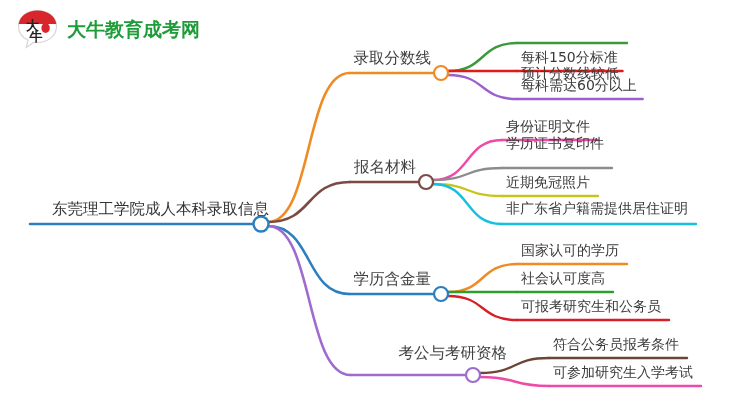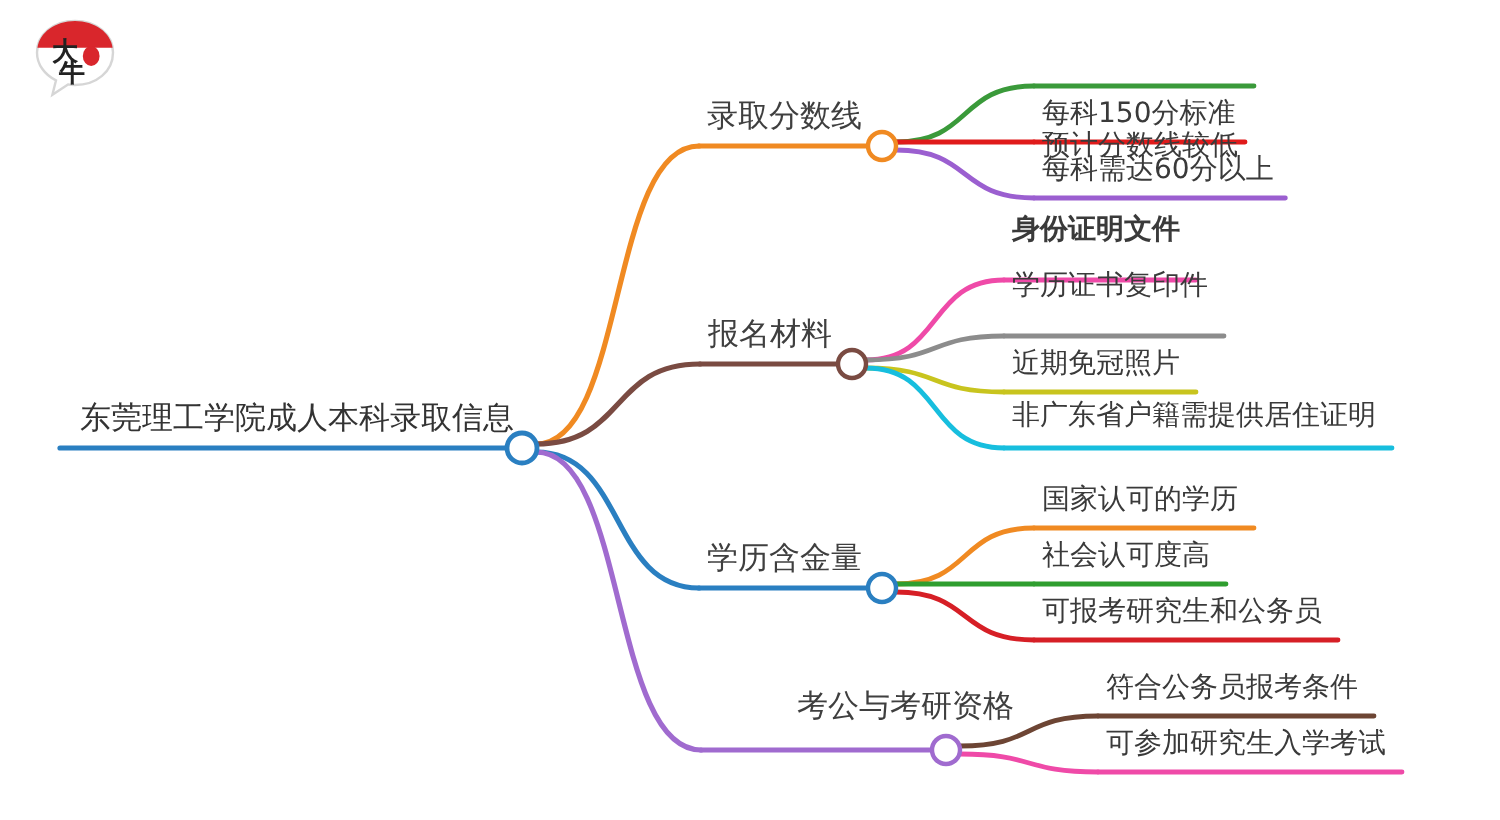--- a/index.html
+++ b/index.html
@@ -55,20 +55,21 @@
                  L10.2 39.4 L18.0 34.2 C19.1 34.4 20.3 34.5 21.5 34.5
                  C32.2 34.5 40.5 27.7 40.5 18.2 C40.5 9.3 32.2 2.5 21.5 2.5 Z" fill="#ffffff" stroke="#d6d6d6" stroke-width="1.2"></path>
         <path d="M21.5 2.5 C11.6 2.5 3.7 8.3 2.7 15.9 L40.3 15.9
                  C39.3 8.3 31.4 2.5 21.5 2.5 Z" fill="#d9262c"></path>
         <ellipse cx="29.6" cy="20.0" rx="4.2" ry="5.0" fill="#d9262c"></ellipse>
         <text x="16.5" y="22.0" text-anchor="middle" font-family="DejaVu Sans, sans-serif" font-size="13" font-weight="bold" fill="#222222">大</text>
         <text x="20.0" y="32.5" text-anchor="middle" font-family="DejaVu Sans, sans-serif" font-size="13" font-weight="bold" fill="#222222">牛</text>
       </svg>
     </div>
     <div class="logo-text-block">
+      <div class="logo-cn">大牛教育成考网</div>
     </div>
   </div>
 
   <svg id="map" viewBox="0 0 750 410" xmlns="http://www.w3.org/2000/svg">
       <path d="M 30 224 L 253 224" fill="none" stroke="#2a7fc1" stroke-width="2.6" stroke-linecap="round"></path>
       <path d="M 268 222 C 312.825 222, 304.675 73, 349.5 73" fill="none" stroke="#f08a22" stroke-width="2.6" stroke-linecap="round"></path>
       <path d="M 349.5 73 L 434 73" fill="none" stroke="#f08a22" stroke-width="2.6" stroke-linecap="round"></path>
       <path d="M 448 71 C 485.95 71, 479.05 43, 517 43" fill="none" stroke="#3a9a3a" stroke-width="2.4" stroke-linecap="round"></path>
       <path d="M 517 43 L 627 43" fill="none" stroke="#3a9a3a" stroke-width="2.4" stroke-linecap="round"></path>
       <path d="M 448 71 C 485.95 71, 479.05 71, 517 71" fill="none" stroke="#e01b1b" stroke-width="2.4" stroke-linecap="round"></path>
@@ -100,27 +101,27 @@
       <path d="M 350.5 375 L 466 375" fill="none" stroke="#a06bcf" stroke-width="2.6" stroke-linecap="round"></path>
       <path d="M 480 373 C 517.95 373, 511.05 358, 549 358" fill="none" stroke="#6d4534" stroke-width="2.4" stroke-linecap="round"></path>
       <path d="M 549 358 L 687 358" fill="none" stroke="#6d4534" stroke-width="2.4" stroke-linecap="round"></path>
       <path d="M 480 377 C 517.95 377, 511.05 386, 549 386" fill="none" stroke="#ef4aa8" stroke-width="2.4" stroke-linecap="round"></path>
       <path d="M 549 386 L 701 386" fill="none" stroke="#ef4aa8" stroke-width="2.4" stroke-linecap="round"></path>
       <circle cx="473" cy="375" r="7" fill="#ffffff" stroke="#a06bcf" stroke-width="2.2"></circle>
       <circle cx="261" cy="224" r="7.5" fill="#ffffff" stroke="#2a7fc1" stroke-width="2.4"></circle>
     </svg>
 
   <div id="labels">
-      <div class="node-label root-label" style="left: 40px; top: 202px;">东莞理工学院成人本科录取信息</div>
+      <div class="node-label root-label" style="left: 52px; top: 202px;">东莞理工学院成人本科录取信息</div>
       <div class="node-label branch-label" style="left: 353.5px; top: 51px;">录取分数线</div>
       <div class="node-label leaf-label" style="left: 521px; top: 22px; margin-top: 44px;">预计分数线较低</div>
       <div class="node-label leaf-label" style="left: 521px; top: 50px;">每科150分标准</div>
       <div class="node-label leaf-label" style="left: 521px; top: 78px;">每科需达60分以上</div>
       <div class="node-label branch-label" style="left: 354px; top: 160px; text-align: right;">报名材料</div>
-      <div class="node-label leaf-label" style="left: 506px; top: 108px; font-weight: bold;">身份证明文件</div>
+      <div class="node-label leaf-label" style="left: 506px; top: 119px;">身份证明文件</div>
       <div class="node-label leaf-label" style="left: 506px; top: 136px;">学历证书复印件</div>
       <div class="node-label leaf-label" style="left: 506px; top: 175px;">近期免冠照片</div>
       <div class="node-label leaf-label" style="left: 506px; top: 201px;">非广东省户籍需提供居住证明</div>
       <div class="node-label branch-label" style="left: 353.5px; top: 272px;">学历含金量</div>
       <div class="node-label leaf-label" style="left: 521px; top: 243px;">国家认可的学历</div>
       <div class="node-label leaf-label" style="left: 521px; top: 271px;">社会认可度高</div>
       <div class="node-label leaf-label" style="left: 521px; top: 299px;">可报考研究生和公务员</div>
       <div class="node-label branch-label" style="left: 354.5px; top: 346px; margin-left: 44px;">考公与考研资格</div>
       <div class="node-label leaf-label" style="left: 553px; top: 337px;">符合公务员报考条件</div>
       <div class="node-label leaf-label" style="left: 553px; top: 365px;">可参加研究生入学考试</div>

